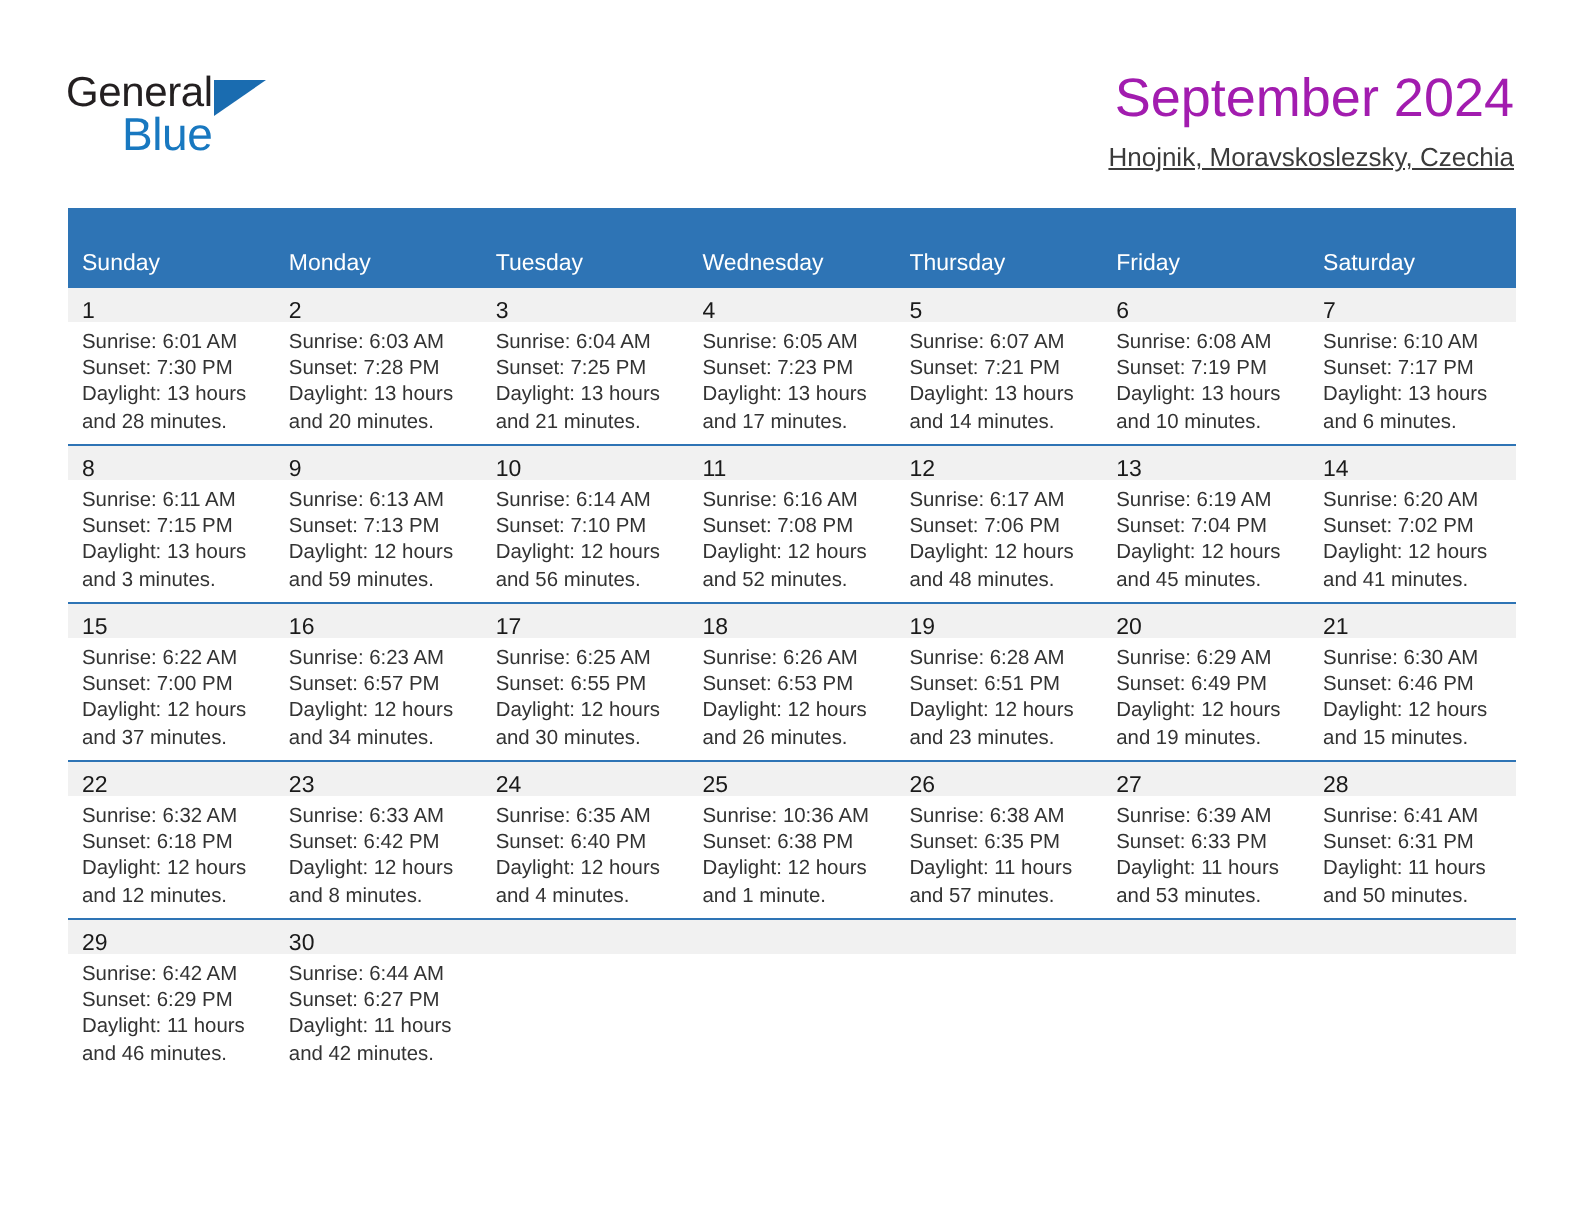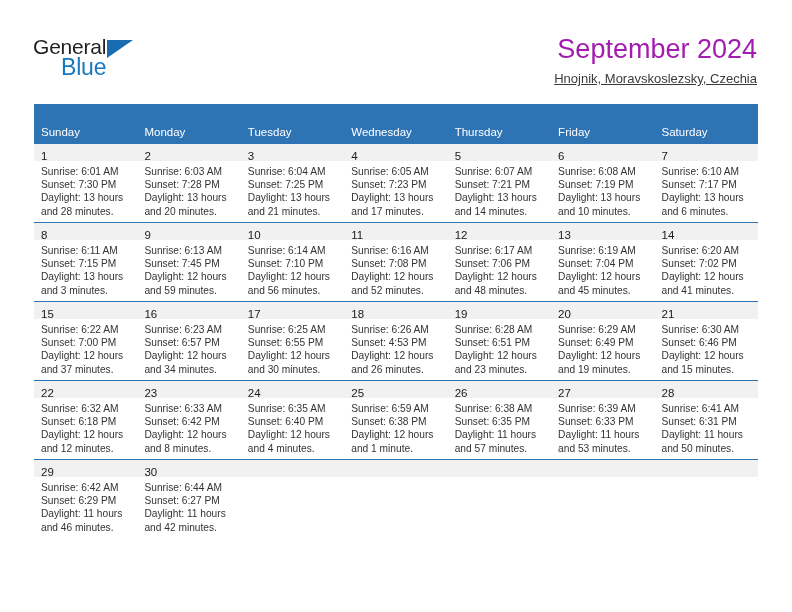--- a/index.html
+++ b/index.html
@@ -282,21 +282,21 @@
             <div>Daylight: 13 hours</div>
             <div>and 3 minutes.</div>
           </div>
         </td>
         <td class="daycell">
           <div class="daynum-band">
             <span class="daynum">9</span>
           </div>
           <div class="dayinfo">
             <div>Sunrise: 6:13 AM</div>
-            <div>Sunset: 7:45 PM</div>
+            <div>Sunset: 7:13 PM</div>
             <div>Daylight: 12 hours</div>
             <div>and 59 minutes.</div>
           </div>
         </td>
         <td class="daycell">
           <div class="daynum-band">
             <span class="daynum">10</span>
           </div>
           <div class="dayinfo">
             <div>Sunrise: 6:14 AM</div>
@@ -384,21 +384,21 @@
             <div>Daylight: 12 hours</div>
             <div>and 30 minutes.</div>
           </div>
         </td>
         <td class="daycell">
           <div class="daynum-band">
             <span class="daynum">18</span>
           </div>
           <div class="dayinfo">
             <div>Sunrise: 6:26 AM</div>
-            <div>Sunset: 4:53 PM</div>
+            <div>Sunset: 6:53 PM</div>
             <div>Daylight: 12 hours</div>
             <div>and 26 minutes.</div>
           </div>
         </td>
         <td class="daycell">
           <div class="daynum-band">
             <span class="daynum">19</span>
           </div>
           <div class="dayinfo">
             <div>Sunrise: 6:28 AM</div>
@@ -463,21 +463,21 @@
             <div>Sunset: 6:40 PM</div>
             <div>Daylight: 12 hours</div>
             <div>and 4 minutes.</div>
           </div>
         </td>
         <td class="daycell">
           <div class="daynum-band">
             <span class="daynum">25</span>
           </div>
           <div class="dayinfo">
-            <div>Sunrise: 6:59 AM</div>
+            <div>Sunrise: 10:36 AM</div>
             <div>Sunset: 6:38 PM</div>
             <div>Daylight: 12 hours</div>
             <div>and 1 minute.</div>
           </div>
         </td>
         <td class="daycell">
           <div class="daynum-band">
             <span class="daynum">26</span>
           </div>
           <div class="dayinfo">

